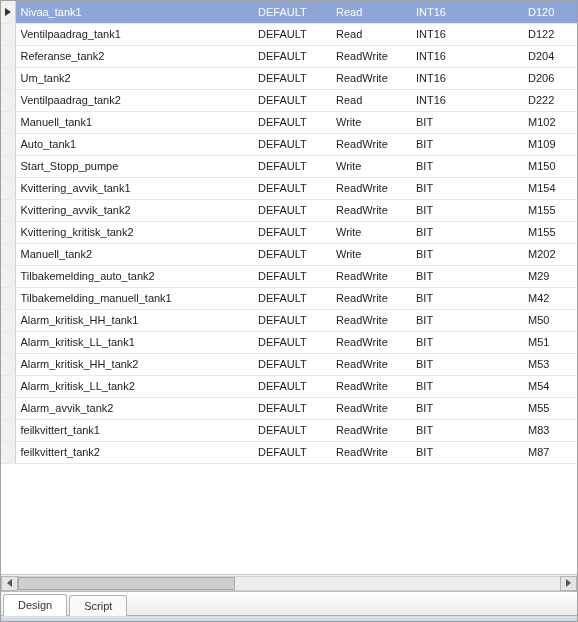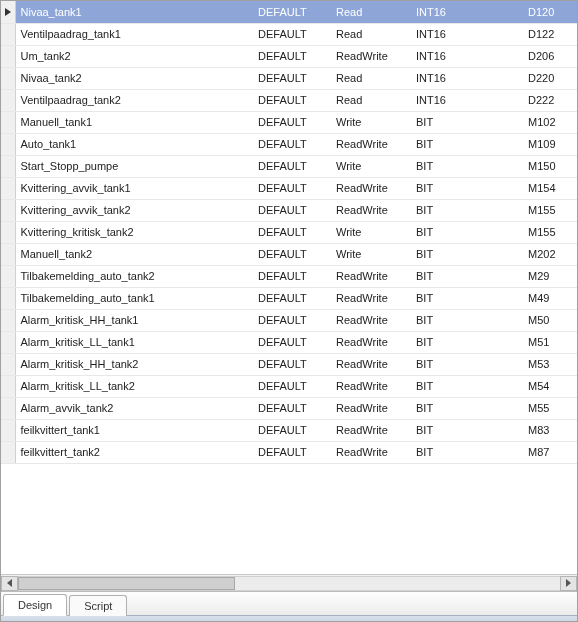--- a/index.html
+++ b/index.html
@@ -159,40 +159,40 @@
           <tr>
             <td class="gutter"></td>
             <td>Ventilpaadrag_tank1</td>
             <td>DEFAULT</td>
             <td>Read</td>
             <td>INT16</td>
             <td>D122</td>
           </tr>
           <tr>
             <td class="gutter"></td>
+            <td>Referanse_tank2</td>
+            <td>DEFAULT</td>
+            <td>ReadWrite</td>
+            <td>INT16</td>
+            <td>D204</td>
+          </tr>
+          <tr>
+            <td class="gutter"></td>
             <td>Um_tank2</td>
             <td>DEFAULT</td>
             <td>ReadWrite</td>
             <td>INT16</td>
             <td>D206</td>
           </tr>
           <tr>
             <td class="gutter"></td>
-            <td>Nivaa_tank2</td>
+            <td>Ventilpaadrag_tank2</td>
             <td>DEFAULT</td>
             <td>Read</td>
             <td>INT16</td>
-            <td>D220</td>
-          </tr>
-          <tr>
-            <td class="gutter"></td>
-            <td>Ventilpaadrag_tank2</td>
-            <td>DEFAULT</td>
-            <td>Read</td>
-            <td>INT16</td>
             <td>D222</td>
           </tr>
           <tr>
             <td class="gutter"></td>
             <td>Manuell_tank1</td>
             <td>DEFAULT</td>
             <td>Write</td>
             <td>BIT</td>
             <td>M102</td>
           </tr>
@@ -247,25 +247,25 @@
           <tr>
             <td class="gutter"></td>
             <td>Tilbakemelding_auto_tank2</td>
             <td>DEFAULT</td>
             <td>ReadWrite</td>
             <td>BIT</td>
             <td>M29</td>
           </tr>
           <tr>
             <td class="gutter"></td>
-            <td>Tilbakemelding_auto_tank1</td>
-            <td>DEFAULT</td>
-            <td>ReadWrite</td>
-            <td>BIT</td>
-            <td>M49</td>
+            <td>Tilbakemelding_manuell_tank1</td>
+            <td>DEFAULT</td>
+            <td>ReadWrite</td>
+            <td>BIT</td>
+            <td>M42</td>
           </tr>
           <tr>
             <td class="gutter"></td>
             <td>Alarm_kritisk_HH_tank1</td>
             <td>DEFAULT</td>
             <td>ReadWrite</td>
             <td>BIT</td>
             <td>M50</td>
           </tr>
           <tr>

